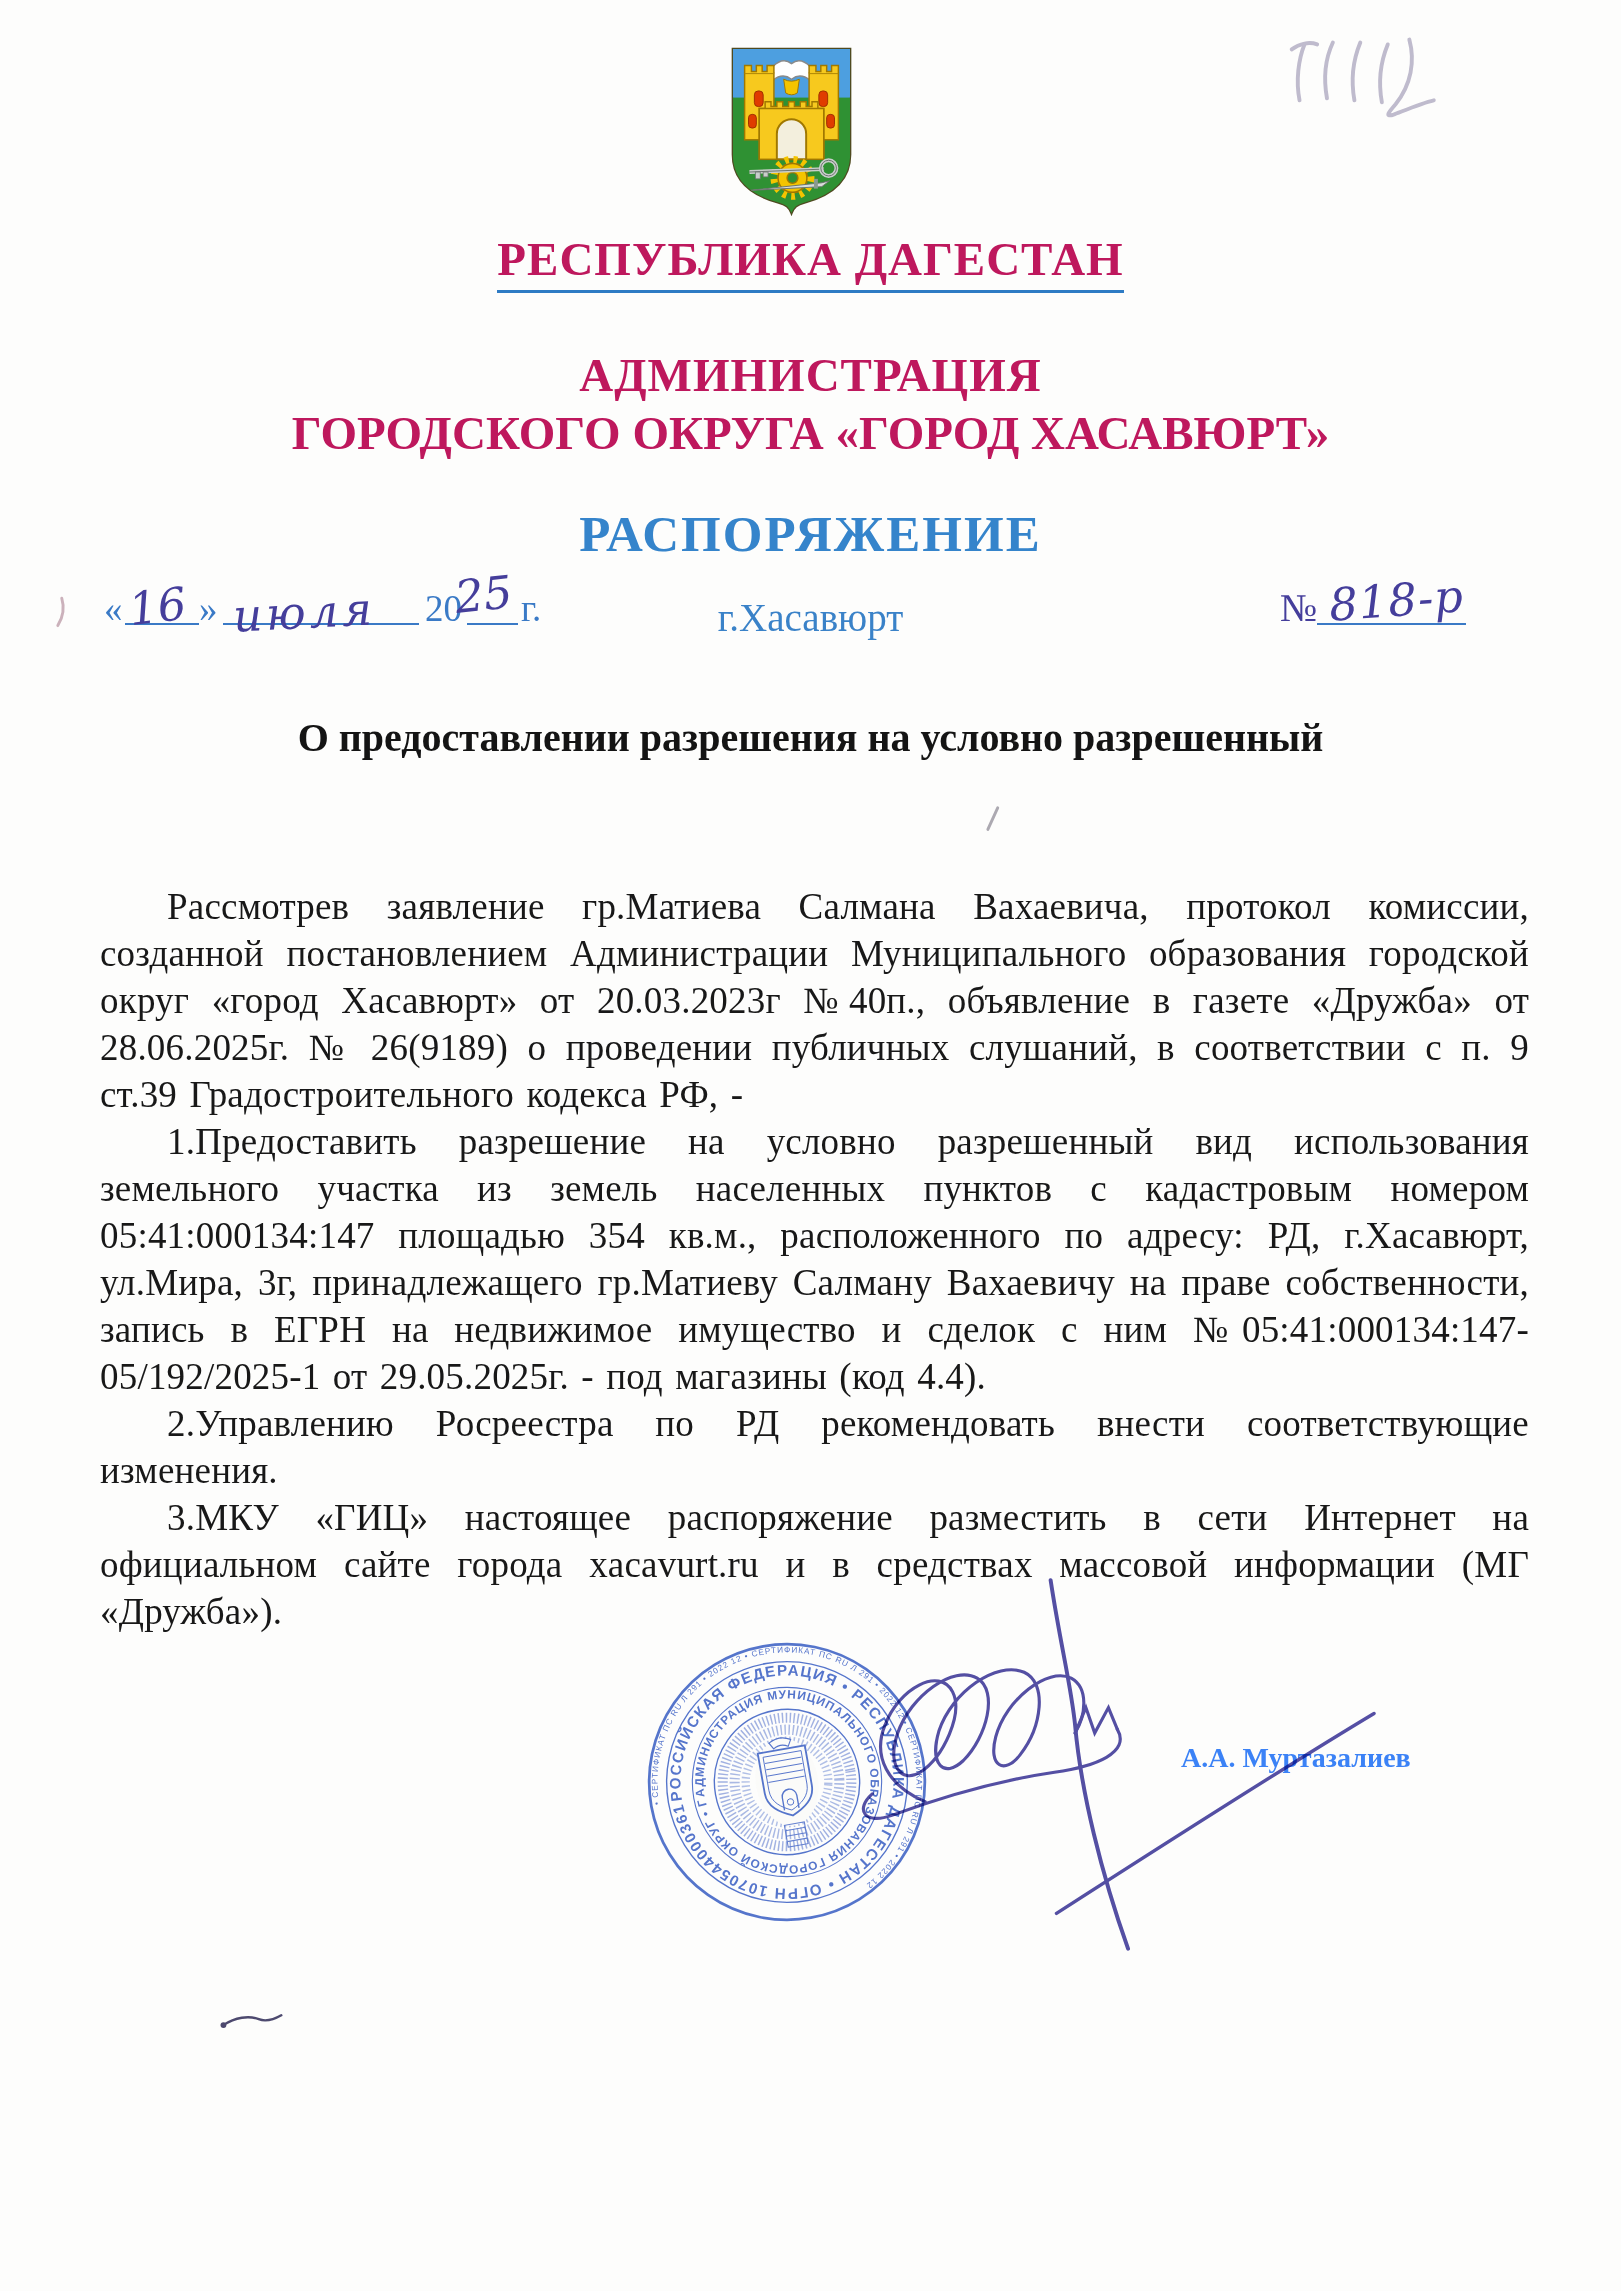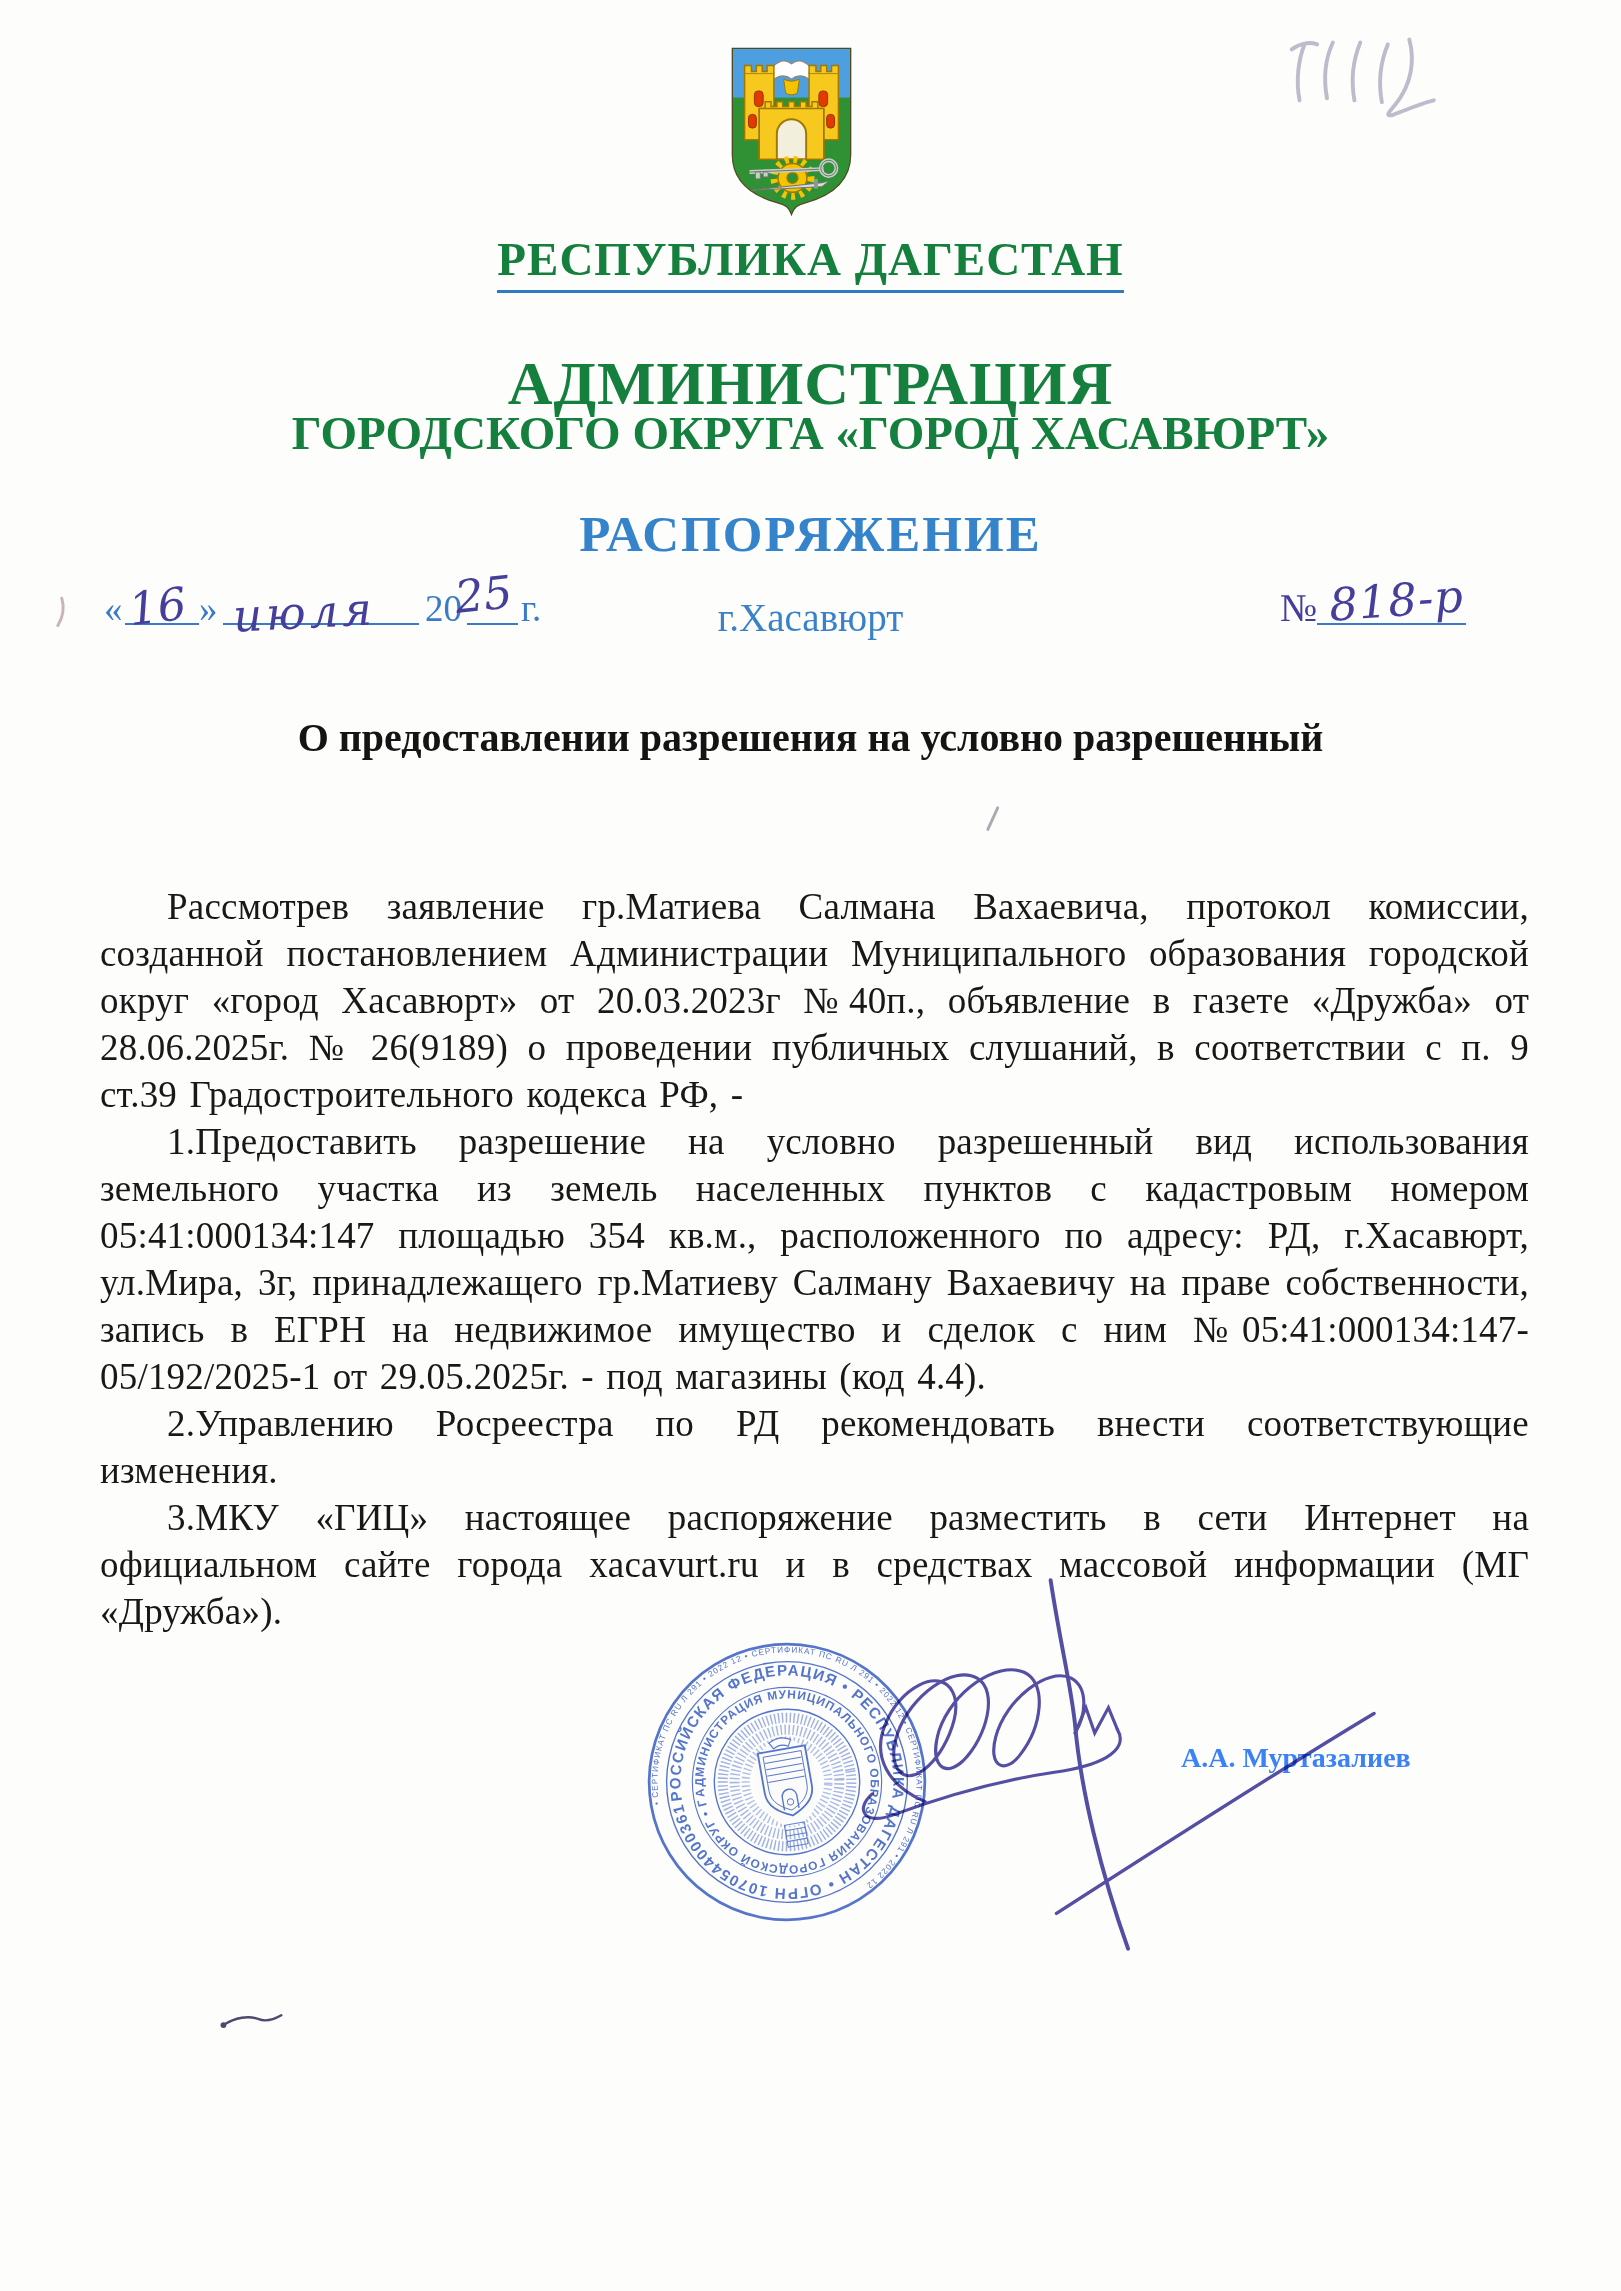--- a/index.html
+++ b/index.html
@@ -9,25 +9,25 @@
     margin:0 auto;
     background:#fdfdfc;
     overflow:hidden;
     font-family:"Liberation Serif", serif;
     color:#1a1a1a;
   }
   .abs{position:absolute;}
   
   .hdr-line{
     position:absolute;left:0;width:1621px;text-align:center;
-    color:#15803d;font-weight:bold;line-height:1;
+    color:#be185d;font-weight:bold;line-height:1;
   }
   .hdr-republic{top:236px;font-size:47px;letter-spacing:1px;}
   .hdr-republic .underlined{border-bottom:3.9px solid #2e7bc4;padding-bottom:4.9px;}
-  .hdr-admin1{top:352px;font-size:62px;letter-spacing:1px;}
+  .hdr-admin1{top:352px;font-size:47px;letter-spacing:1px;}
   .hdr-admin2{top:410px;font-size:47px;}
   .hdr-doctype{top:509px;font-size:51px;color:#3584cb;letter-spacing:2px;}
   
   .dateline{position:absolute;top:576px;left:0;width:1621px;height:78px;font-size:37px;color:#3a7ac6;}
   .dl{position:absolute;line-height:1;}
   .rule{position:absolute;border-bottom:2px solid #3a7ac6;height:0;}
   .hand{
     font-family:"DejaVu Serif", serif;
     font-style:italic;
     color:#453e9b;

